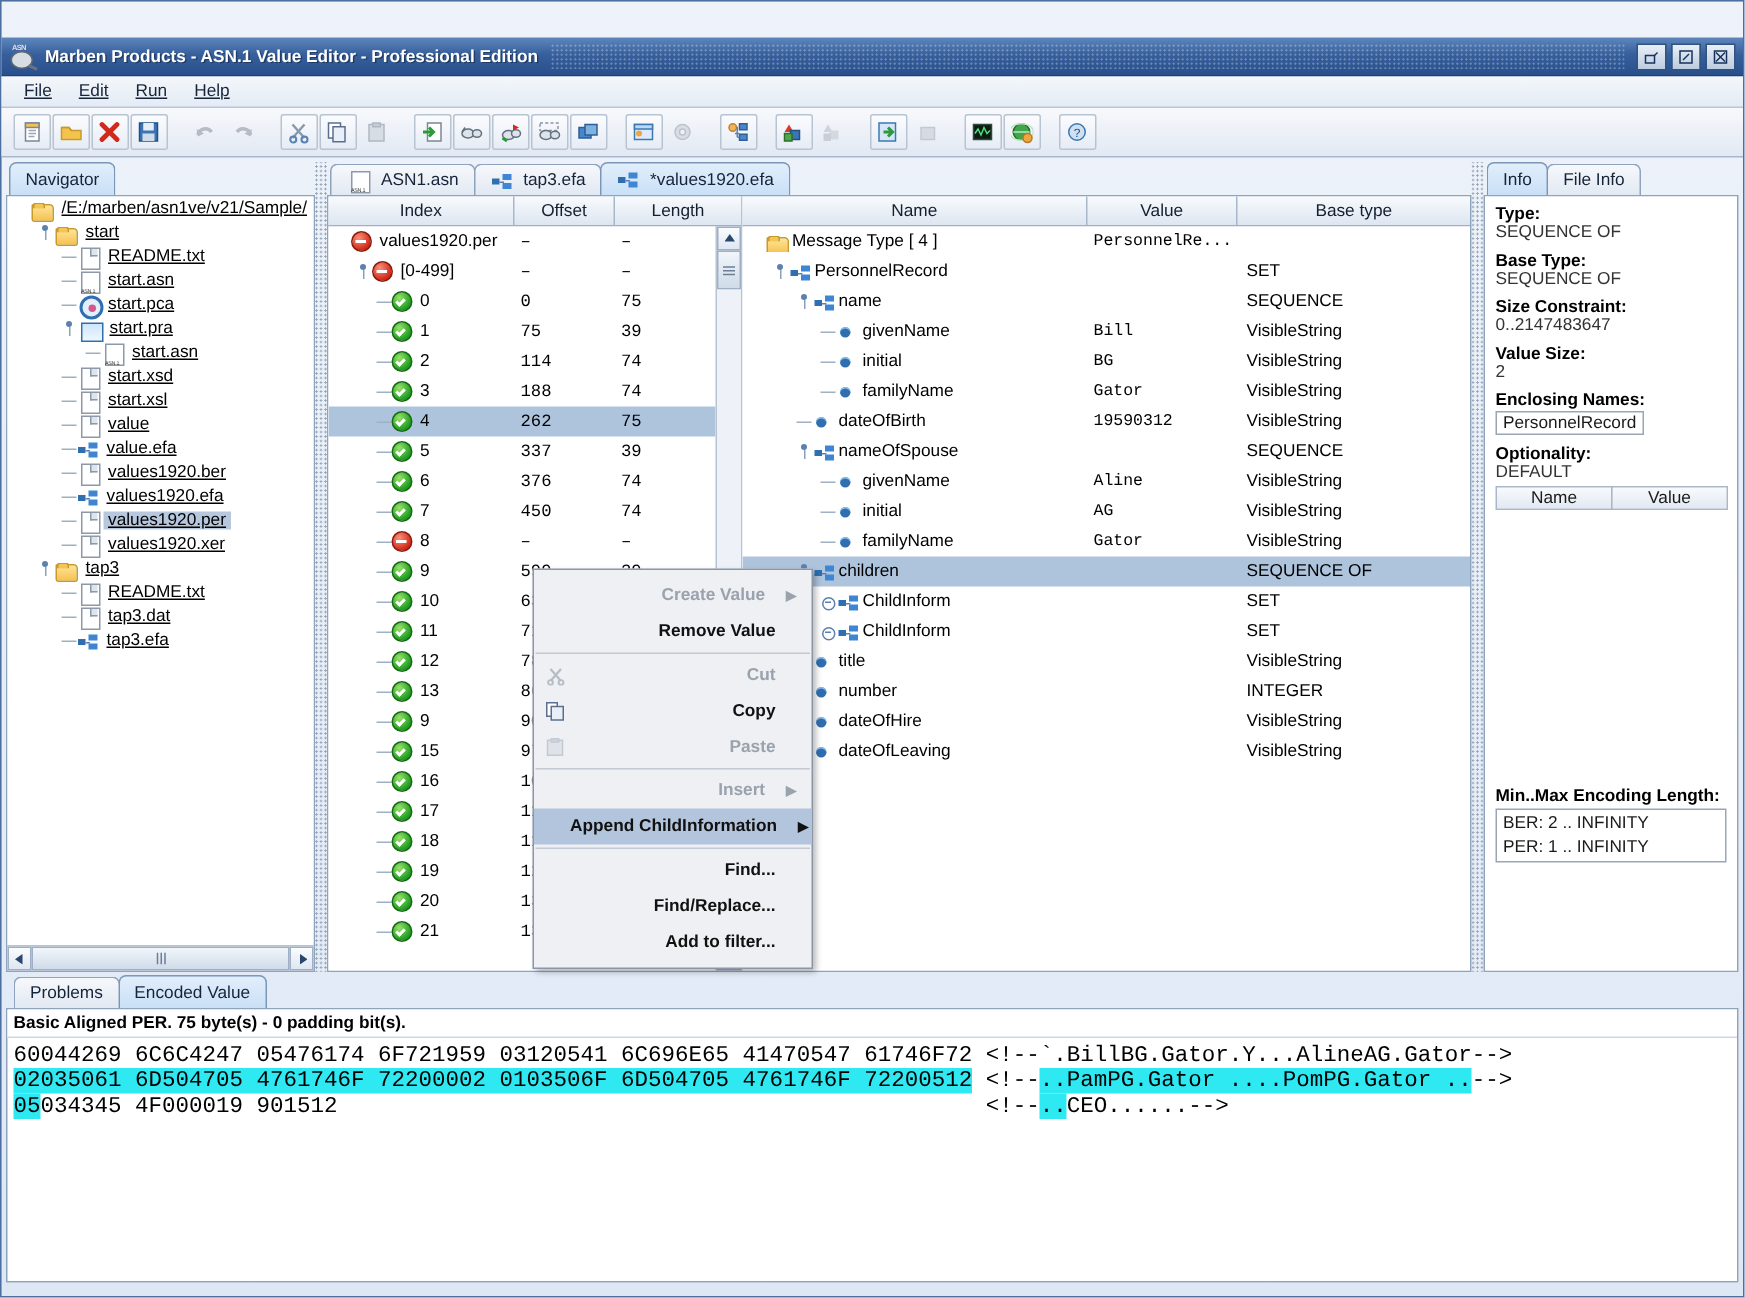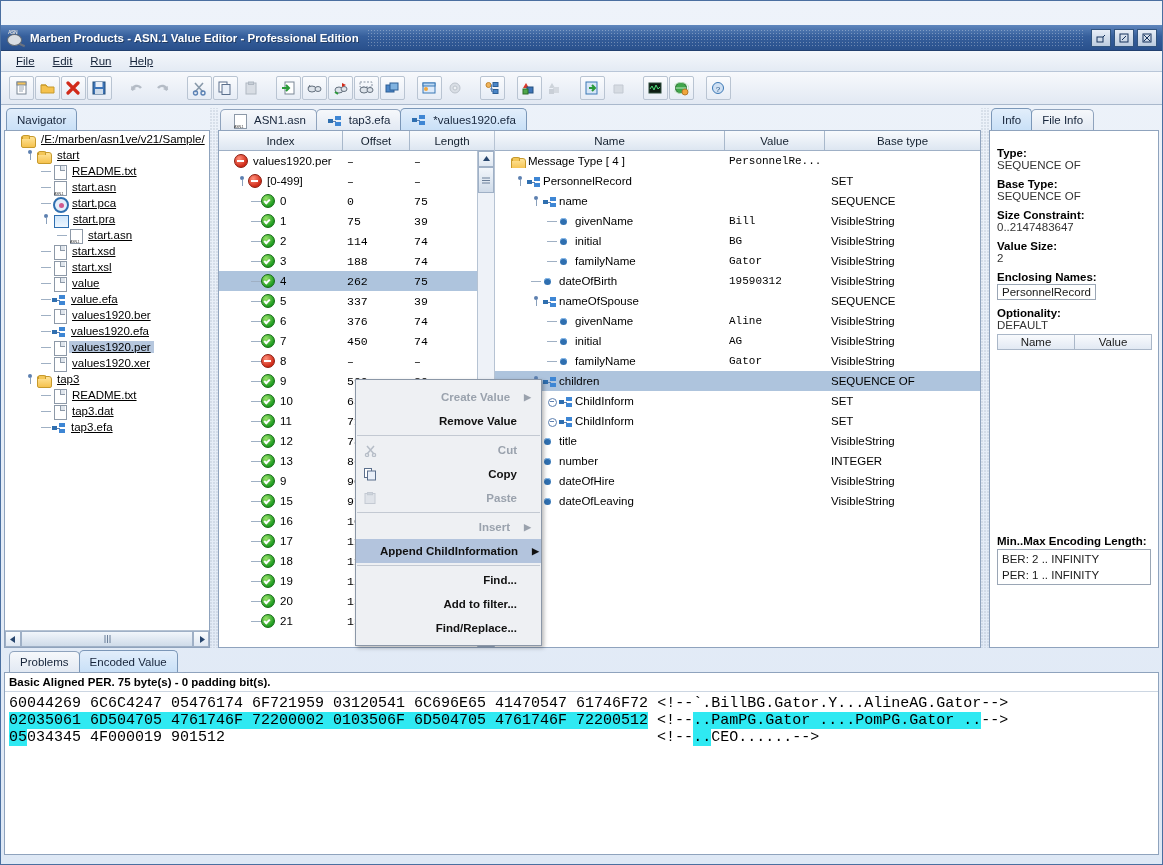--- a/index.html
+++ b/index.html
@@ -154,21 +154,21 @@
   
   .vt-rows{flex:1;overflow:hidden;background:#fff;position:relative;}
   .vrow{display:flex;height:20px;align-items:center;font-size:11.5px;color:#000;}
   .vrow.sel{background:#aec4dd;}
   .vname{width:230px;flex:0 0 230px;display:flex;align-items:center;padding-left:4px;box-sizing:border-box;overflow:hidden;white-space:nowrap;}
   .vval{width:100px;flex:0 0 100px;font-family:"Liberation Mono",monospace;font-size:11px;padding-left:4px;box-sizing:border-box;}
   .vbase{flex:1;padding-left:6px;box-sizing:border-box;}
   .dot{width:7px;height:7px;border-radius:50%;background:#2f6fb0;flex:0 0 7px;margin-right:5px;
      box-shadow:inset 0 1px 0 #8fc1f0;}
   
-  .info-body{flex:1;background:#fff;padding:16px 7px;overflow:hidden;font-size:11.5px;color:#1a1a1a;}
+  .info-body{flex:1;background:#fff;padding:6px 7px;overflow:hidden;font-size:11.5px;color:#1a1a1a;}
   .info-key{font-weight:bold;color:#000;margin-top:7px;}
   .info-key:first-child{margin-top:0;}
   .info-val{color:#333;}
   .boxline{border:1px solid #9aa6b5;padding:1px 4px;display:inline-block;background:#fff;margin-top:1px;}
   .nvhdr{display:flex;margin-top:3px;}
   .nvhdr div{flex:1;text-align:center;background:linear-gradient(#f8fafd,#e2e9f3);border:1px solid #aab7c8;
      box-sizing:border-box;padding:1px 0;margin-right:-1px;}
   .mmbox{border:1px solid #9aa6b5;background:#fff;padding:1px 4px;margin-top:2px;line-height:16px;}
   
   .bottom{flex:0 0 auto;display:flex;flex-direction:column;padding:2px 3px 3px 3px;}
@@ -1192,25 +1192,25 @@
               <span class="ctext">Append ChildInformation</span>
               <span class="arrow">▶</span>
             </div>
             <div class="ctxsep"></div>
             <div class="ctxitem">
               <span class="cicon"></span>
               <span class="ctext">Find...</span>
             </div>
             <div class="ctxitem">
               <span class="cicon"></span>
-              <span class="ctext">Add to filter...</span>
+              <span class="ctext">Find/Replace...</span>
             </div>
             <div class="ctxitem">
               <span class="cicon"></span>
-              <span class="ctext">Find/Replace...</span>
+              <span class="ctext">Add to filter...</span>
             </div>
           </div>
       </div>
     </div>
 
     <div class="vsplit"></div>
 
     <div class="rightcol">
       <div class="tabstrip">
         <div class="tab sel">

